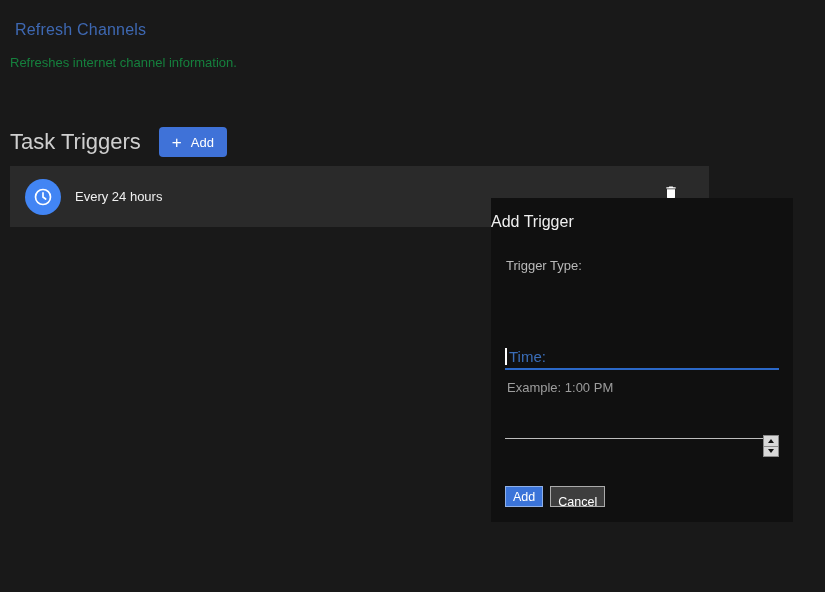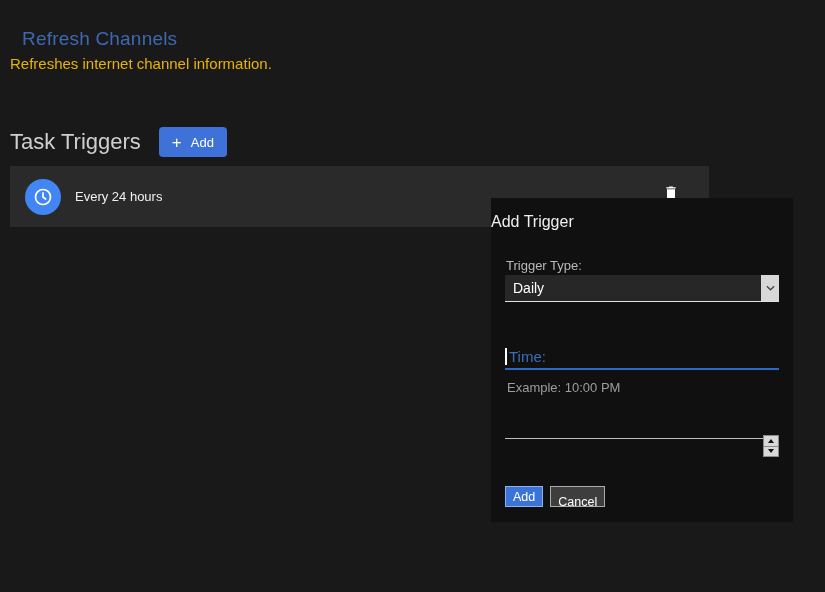--- a/index.html
+++ b/index.html
@@ -7,26 +7,26 @@
     width:825px; height:592px;
     background:#191919;
     font-family:"Liberation Sans", sans-serif;
     position:relative; overflow:hidden;
     -webkit-font-smoothing:antialiased;
   }
 
   
   .page-title {
     position:absolute; left:10px; top:16px;
-    margin:12px; font-size:19px; font-weight:500;
+    margin:5px; font-size:16px; font-weight:500;
     color:#3e68b2; letter-spacing:.2px;
   }
   .page-desc {
     position:absolute; left:10px; top:55px;
-    font-size:15px; color:#eab308;
+    font-size:13px; color:#15803d;
   }
 
   
   .triggers-header {
     position:absolute; left:10px; top:109px;
     display:flex; align-items:center;margin-top:18px;
   }
   .triggers-heading { margin:0; font-size:22px; font-weight:400; color:#cfcfcf; }
   .add-btn {
     margin-left:18px; height:30px; padding:0 13px;
@@ -134,35 +134,27 @@
         <path d="M6 19c0 1.1.9 2 2 2h8c1.1 0 2-.9 2-2V7H6v12zM19 4h-3.5l-1-1h-5l-1 1H5v2h14V4z"></path>
       </svg>
     </span>
   </button>
 </div>
 
 <div class="dialog">
   <div class="dialog-title">Add Trigger</div>
 
   <label class="tt-label">Trigger Type:</label>
-  <div class="select-box">
-    <div class="select-value">Daily</div>
-    <div class="select-arrow">
-      <svg width="9" height="6" viewBox="0 0 10 6" fill="none" stroke="#444444" stroke-width="1.4">
-        <path d="M1 1l4 4 4-4"></path>
-      </svg>
-    </div>
-  </div>
 
   <div class="time-field">
     <span class="caret"></span>
     <span class="time-label">Time:</span>
     <div class="time-underline"></div>
   </div>
-  <div class="time-helper">Example: 10:00 PM</div>
+  <div class="time-helper">Example: 1:00 PM</div>
 
   <div class="limit-field">
     <div class="limit-underline"></div>
     <div class="spinner">
       <button class="spin-half spin-up">
         <span class="tri-up"></span>
       </button>
       <button class="spin-half">
         <span class="tri-down"></span>
       </button>

